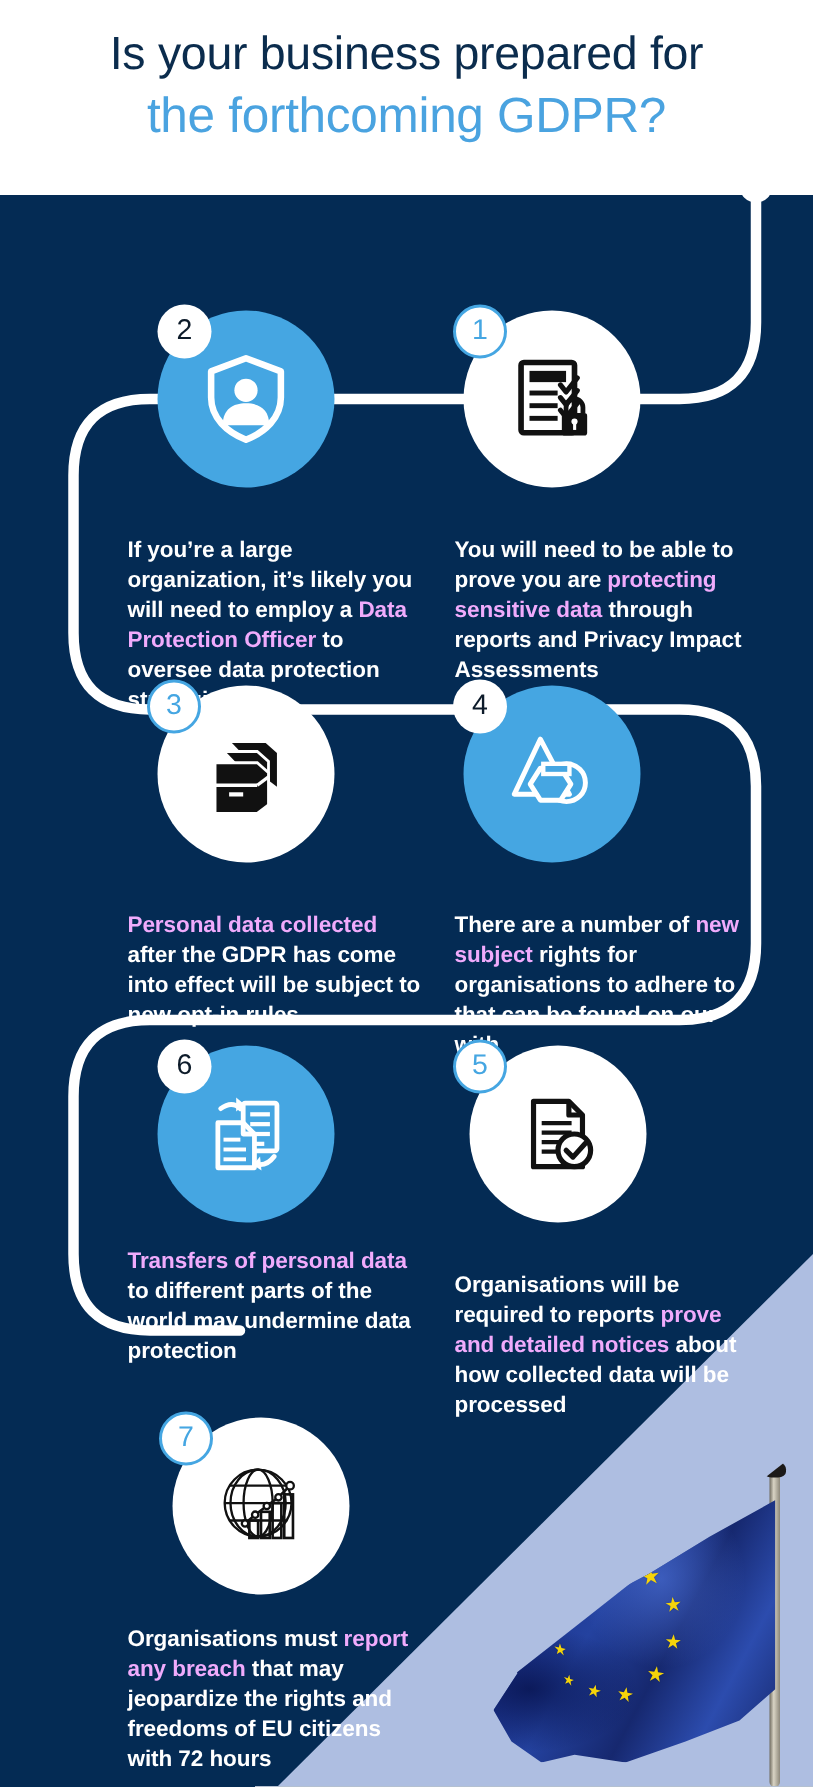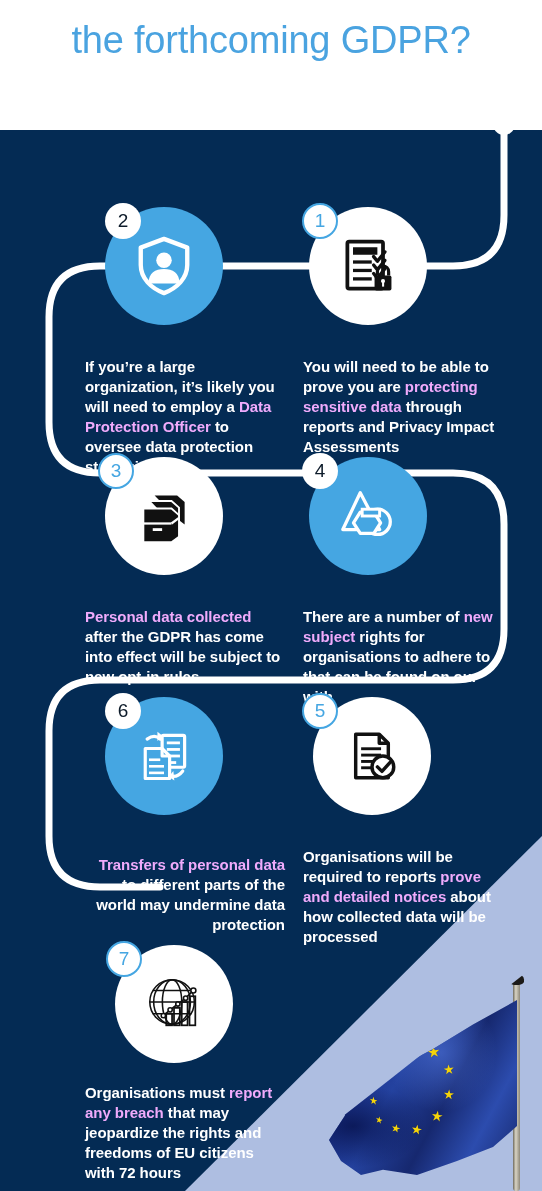--- a/index.html
+++ b/index.html
@@ -31,21 +31,21 @@
   }
   .headline .ln1 {
     display: block;
     font-size: 31px;
     font-weight: 400;
     color: #0b2c4d;
     letter-spacing: -0.2px;
   }
   .headline .ln2 {
     display: block;
-    font-size: 38px;
+    font-size: 33px;
     font-weight: 400;
     color: #4aa3e0;
     letter-spacing: -0.2px;
   }
 
   
   .body-panel {
     position: absolute;
     left: 0; top: 130px;
     width: 542px; height: 1061px;
@@ -159,20 +159,21 @@
 
   .icon-svg { display: block; }
 </style>
 </head>
 <body>
 
 <div id="page">
 
   <div class="header">
     <div class="headline">
+      <span class="ln1">Is your business prepared for</span>
       <span class="ln2">the forthcoming GDPR?</span>
     </div>
   </div>
 
   <div class="body-panel">
 
     <div class="corner-sky"></div>
 
     <div class="flag-wrap">
       <div class="flag-pole"></div>
@@ -305,21 +306,21 @@
           <line x1="16" y1="50" x2="32" y2="50" stroke="#ffffff" stroke-width="2.8"></line>
           <path d="M14 14 q8 -6 14 0" fill="none" stroke="#ffffff" stroke-width="3.4" stroke-linecap="round"></path>
           <path d="M25 6 l6 5 l-6 5 z" fill="#ffffff"></path>
           <path d="M52 48 q-6 8 -14 5" fill="none" stroke="#ffffff" stroke-width="3.4" stroke-linecap="round"></path>
           <path d="M42 48 l-5 6 l6 4 z" fill="#ffffff"></path>
         </svg>
       </div>
       <div class="badge on-blue" style="left:57px; top:-4px;">
         <span>6</span>
       </div>
-      <div class="step-text" style="left:37px; top:158px;text-align:right;">
+      <div class="step-text" style="left:37px; top:134px;">
         <span class="hl">Transfers of personal data</span><span> to different parts of the world may undermine data protection</span>
       </div>
     </div>
 
     <div class="step" style="left:256px; top:567px;">
       <div class="step-circle white" style="left:57px; top:0;">
         <svg class="icon-svg" width="58" height="58" viewBox="0 0 64 64">
           <path d="M14 8 h26 l10 10 v38 h-36 z" fill="none" stroke="#111111" stroke-width="3.8" stroke-linejoin="round"></path>
           <path d="M40 8 v10 h10" fill="none" stroke="#111111" stroke-width="3.8" stroke-linejoin="round"></path>
           <line x1="20" y1="24" x2="42" y2="24" stroke="#111111" stroke-width="3.2"></line>

